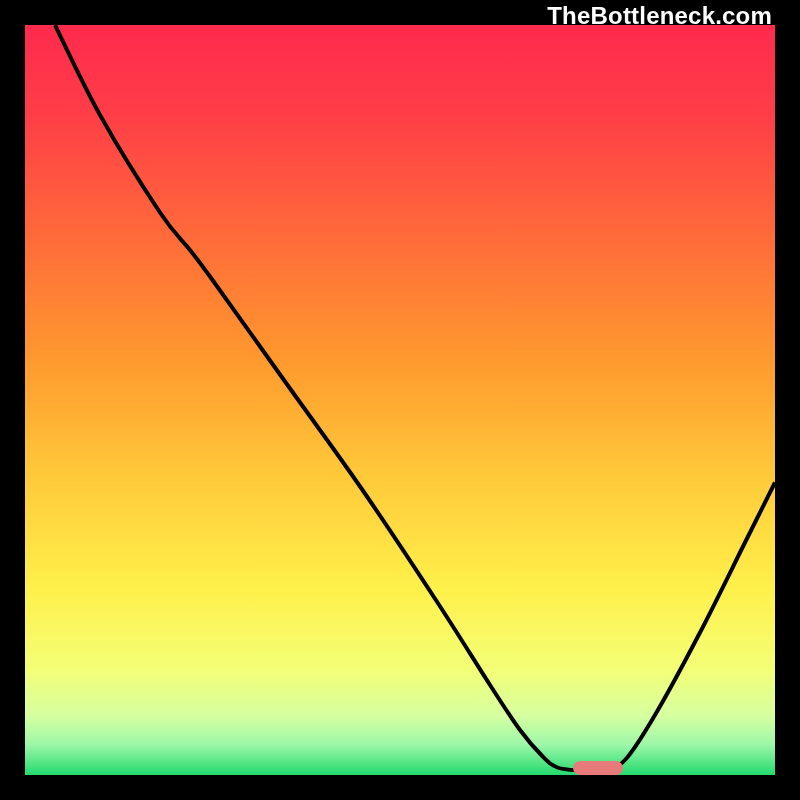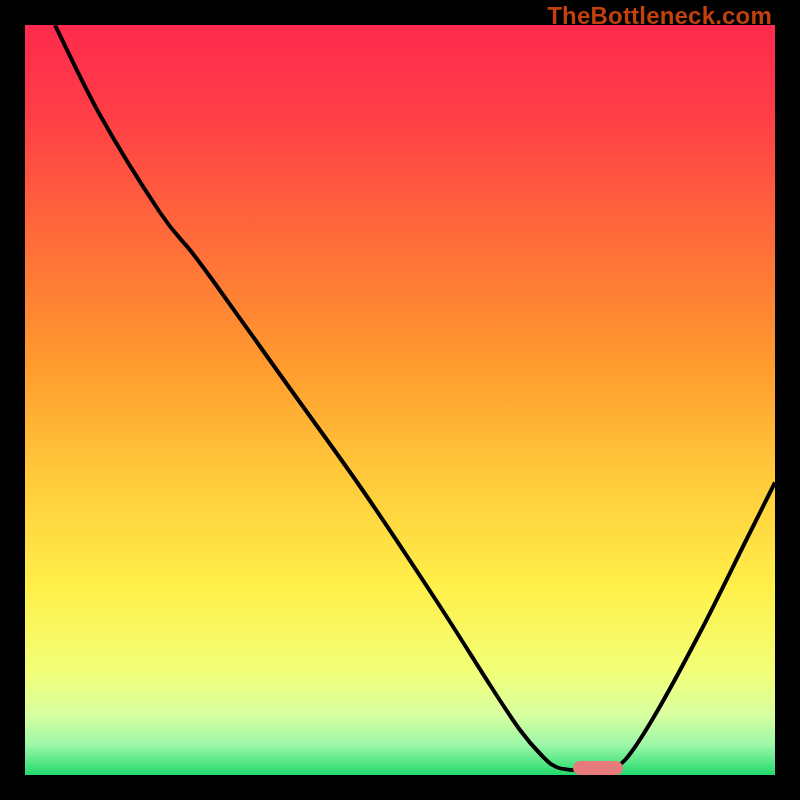--- a/index.html
+++ b/index.html
@@ -25,21 +25,21 @@
     width: 750px;
     height: 750px;
   }
   .watermark {
     position: absolute;
     top: 2px;
     right: 28px;
     font-family: Arial, Helvetica, sans-serif;
     font-size: 24px;
     font-weight: 600;
-    color: #c2410c;
+    color: #ffffff;
     letter-spacing: 0.2px;
   }
   .marker {
     position: absolute;
     background: #e77b7b;
     border-radius: 9px;
     height: 14px;
   }
   svg.curve {
     position: absolute;

